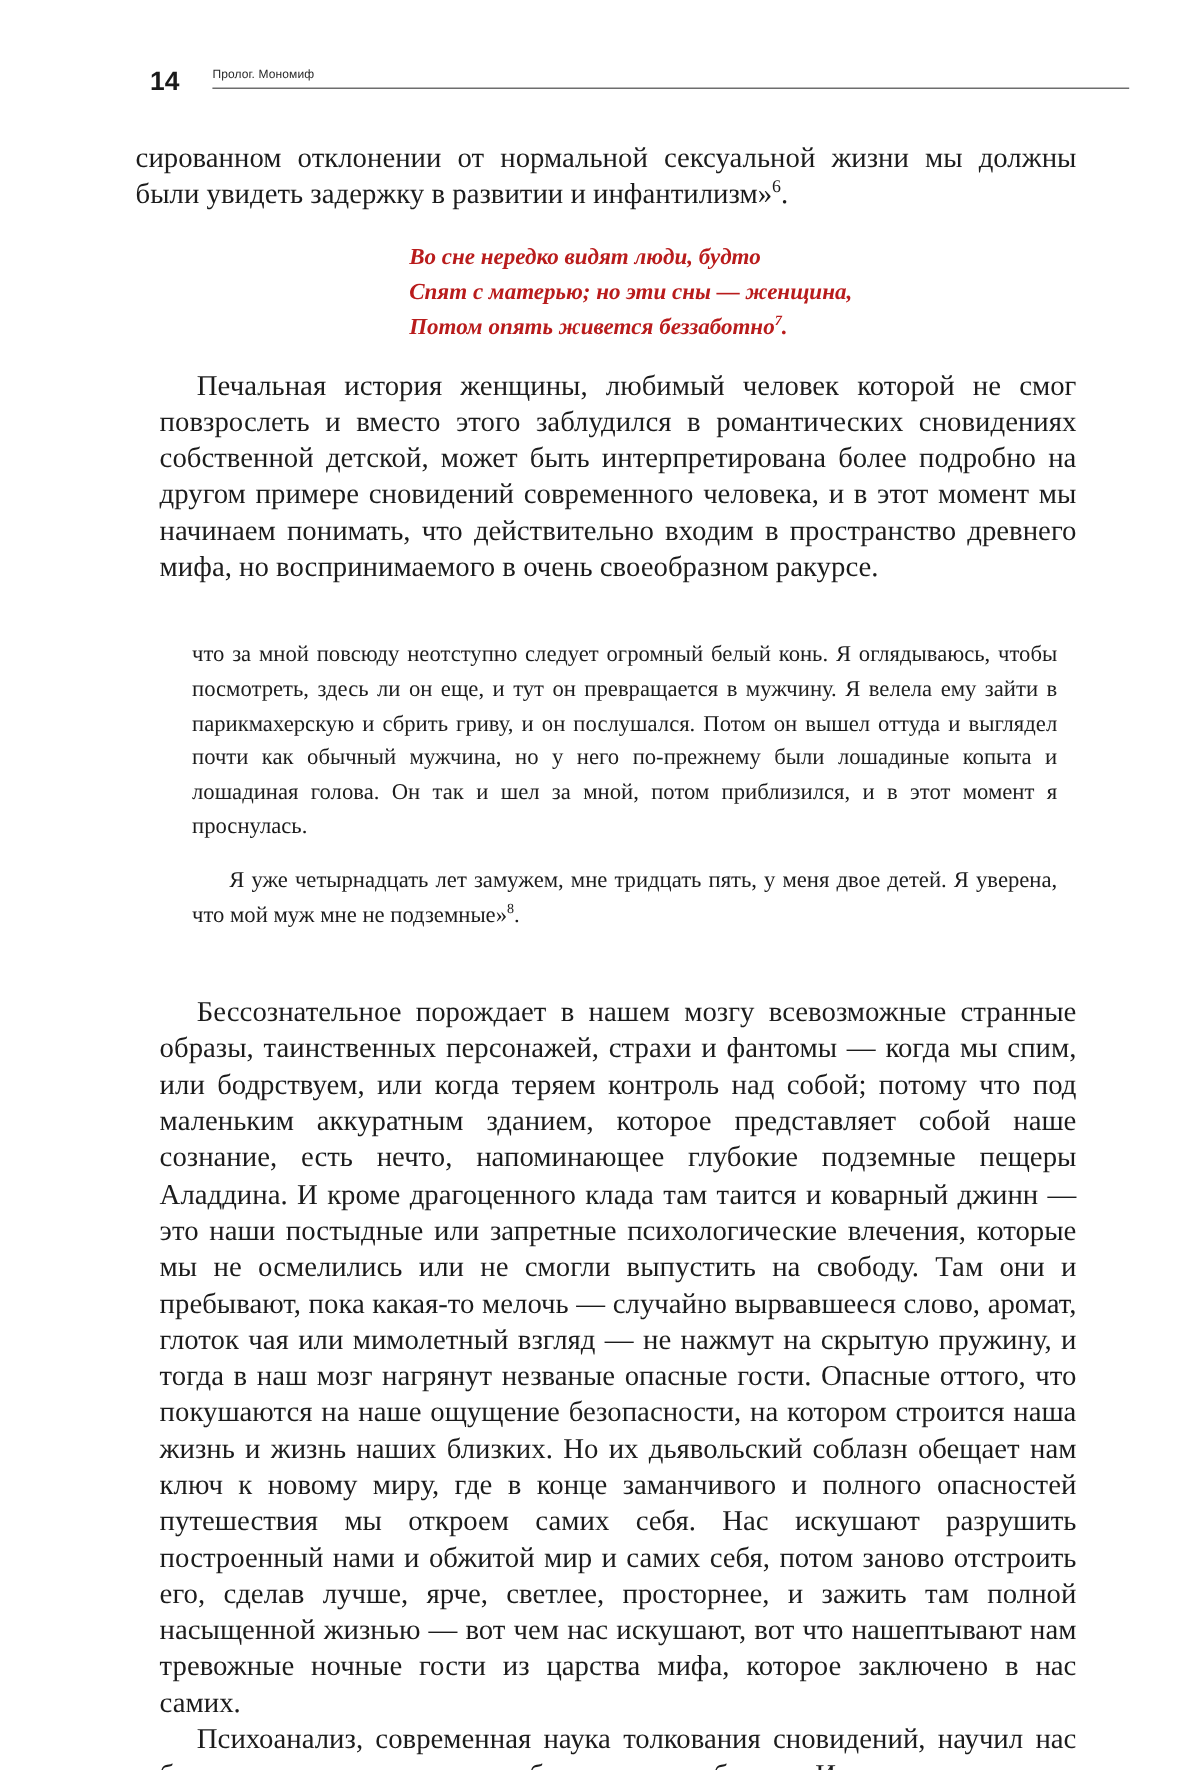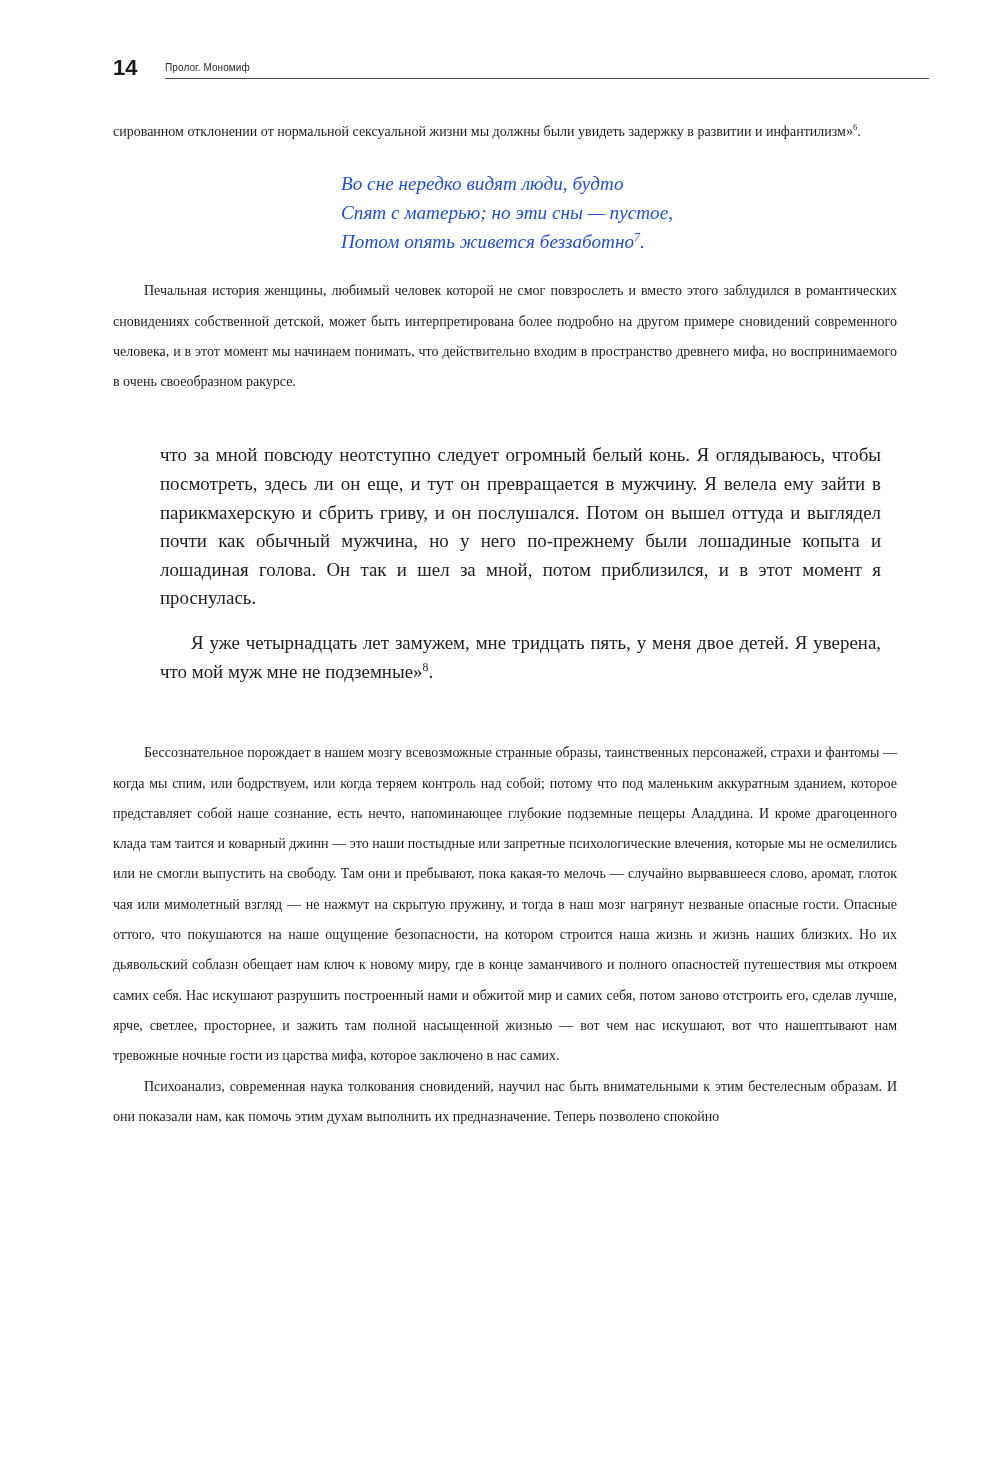--- a/index.html
+++ b/index.html
@@ -19,25 +19,25 @@
     width: 1000px;
     height: 1475px;
     box-sizing: border-box;
     background: #ffffff;
     overflow: hidden;
   }
 
   
   .running-head {
     position: absolute;
-    left: 113px;
+    left: 125px;
     top: 57px;
     width: 816px;
     display: flex;
-    align-items: flex-end;
+    align-items: flex-start;
   }
   .folio {
     font-family: "Liberation Sans", "DejaVu Sans", sans-serif;
     font-weight: bold;
     font-size: 22px;
     line-height: 1;
     color: #1a1a1a;
     width: 52px;
     flex: 0 0 52px;
   }
@@ -66,38 +66,39 @@
   
   .column {
     position: absolute;
     left: 113px;
     top: 117px;
     width: 784px;
   }
 
   p.body {
     margin: 0;
-    font-size: 14px;
+    font-size: 24px;
     line-height: 30.3px;
     text-align: justify;
     text-justify: inter-word;
     hyphens: manual;
     color: #1c1c1c;
   }
-  p.body.indent { text-indent: 31px; }
+  p.body.indent { text-indent: 31px; margin-left: 20px; }
   p.body.noindent { text-indent: 0; }
 
   
   .verse {
     margin: 22px 0 0 0;
     padding-left: 228px;
     font-style: italic;
     font-size: 19.2px;
     line-height: 29px;
-    color: #1d4ed8;
+    color: #b91c1c;
+    font-weight: bold;
   }
   .verse .vline { display: block; white-space: nowrap; }
 
   
   .quote-block {
     margin: 0;
     padding-left: 31px;
     font-size: 18.9px;
     line-height: 28.6px;
     text-align: justify;
@@ -128,21 +129,21 @@
       <div class="head-rule"></div>
     </div>
   </div>
 
   <div class="column">
 
     <p class="body noindent"><span>сированном отклонении от нормальной сексуальной жизни мы должны были увидеть задержку в развитии и инфантилизм»</span><sup>6</sup><span>.</span></p>
 
     <div class="verse">
       <span class="vline">Во сне нередко видят люди, будто</span>
-      <span class="vline">Спят с матерью; но эти сны — пустое,</span>
+      <span class="vline">Спят с матерью; но эти сны — женщина,</span>
       <span class="vline"><span>Потом опять живется беззаботно</span><sup>7</sup><span>.</span></span>
     </div>
 
     <div class="sp-after-verse"></div>
 
     <p class="body indent">Печальная история женщины, любимый человек которой не смог повзрослеть и вместо этого заблудился в романтических сновидениях собственной детской, может быть интерпретирована более подробно на другом примере сновидений современного человека, и в этот момент мы начинаем понимать, что действительно входим в пространство древнего мифа, но воспринимаемого в очень своеобразном ракурсе.</p>
 
 
     <div class="sp-before-quote"></div>
 

